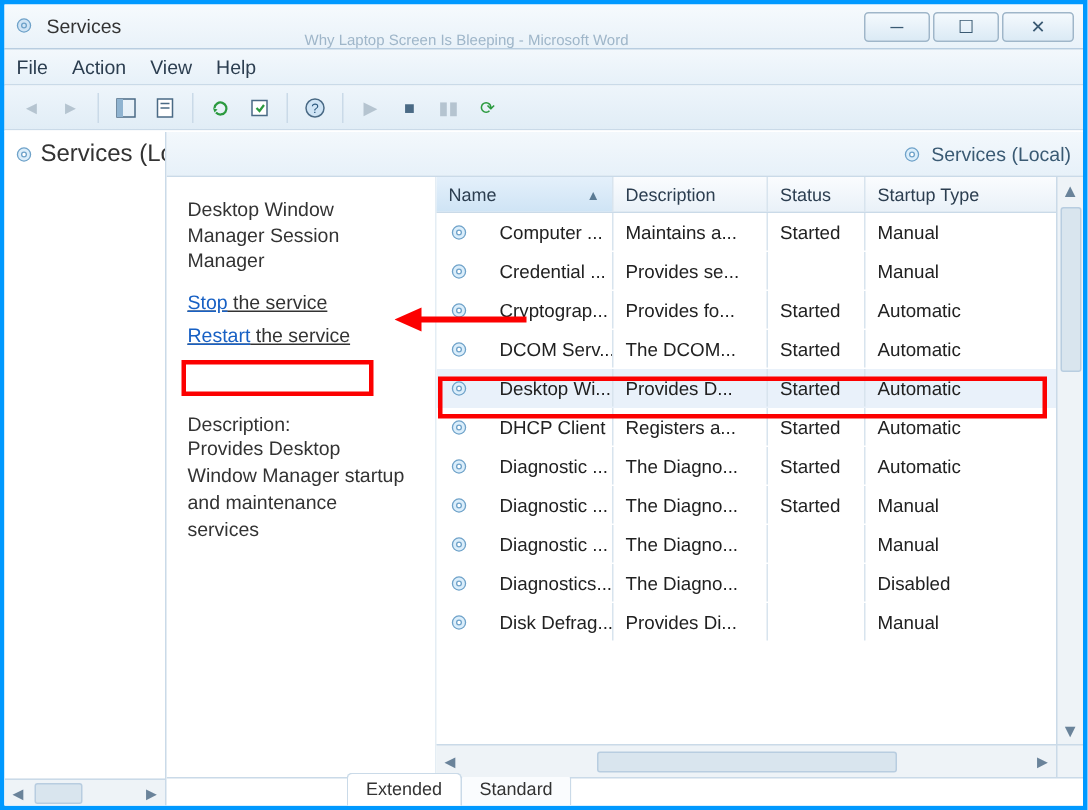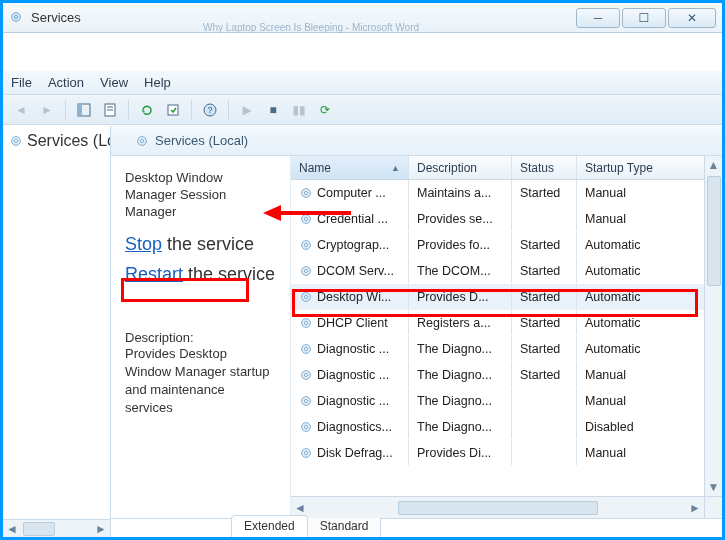--- a/index.html
+++ b/index.html
@@ -30,21 +30,21 @@
     background:linear-gradient(#f4f9fd,#dbeaf5);
     display:flex; align-items:center; justify-content:center;
     font-size:12px; color:#3a5a73; cursor:pointer;
   }
   .win-btn.close { width:48px; }
   
   .menubar {
     height:24px; background:linear-gradient(#f3f8fc,#e7f1f9);
     border-bottom:1px solid #cadae8;
     display:flex; align-items:center; padding:0 8px; gap:16px;
-    font-size:13px; color:#2c3e50;margin-top:38px;
+    font-size:13px; color:#2c3e50;
   }
   .menubar span { cursor:default; }
   
   .toolbar {
     height:30px; background:linear-gradient(#eef5fb,#e1edf6);
     border-bottom:1px solid #cadae8;
     display:flex; align-items:center; padding:0 6px; gap:2px;
   }
   .tbtn {
     width:24px; height:24px; border:1px solid transparent; border-radius:3px;
@@ -72,33 +72,33 @@
     background:#eef3f7; border-top:1px solid #cadae8;
     display:flex; align-items:center;
   }
   .hsbar .arrow { width:18px; height:16px; display:flex;align-items:center;justify-content:center;color:#6a839a;}
   .hsbar .thumb { flex:none; width:32px; height:14px; background:#d9e5ee; border:1px solid #b8cde0; border-radius:2px; margin:0 2px;}
   .hsbar .track { flex:1; }
   
   .svc-panel { flex:1; display:flex; flex-direction:column; background:#fff; }
   .svc-header {
     height:30px; display:flex; align-items:center; gap:6px;
-    padding:0 24px; background:linear-gradient(#f3f8fc,#e7f1f9);
+    padding:0 8px; background:linear-gradient(#f3f8fc,#e7f1f9);
     border-bottom:1px solid #cadae8;
-    color:#3a5a73; font-size:13px;
+    color:#3a5a73; font-size:13px;justify-content:flex-end;
   }
   .svc-body { flex:1; display:flex; overflow:hidden; }
   
   .details {
     width:180px; padding:14px 14px 4px 14px; font-size:13px; color:#333;
     border-right:1px solid #e4edf4;
     position:relative;
   }
   .details .svc-name { font-weight:normal; line-height:1.3; margin-bottom:8px; }
-  .details .actions { font-size:18px; line-height:1.7; }
+  .details .actions { font-size:13px; line-height:1.7;text-decoration:underline; }
   .details .link { color:#1760c4; text-decoration:underline; cursor:pointer; }
   .details .desc-label { margin-top:40px; }
   .details .desc-text { margin-top:0; line-height:1.4; }
   
   .stop-highlight {
     position:absolute; border:3px solid #fc0000; pointer-events:none;
     left:10px; top:122px; width:128px; height:24px;
   }
   
   .list-wrap { flex:1; display:flex; flex-direction:column; position:relative; }
@@ -113,21 +113,21 @@
   .col-desc { width:103px; border-right:1px solid #d8e4ee; }
   .col-status { width:65px; border-right:1px solid #d8e4ee; }
   .col-startup { flex:1; }
   .list-header .col-name { background:linear-gradient(#e4f0fb,#cfe4f5); }
   .sort-arrow { margin-left:auto; font-size:9px; color:#5a7a94; }
   .rows { height:calc(100% - 24px - 22px); overflow:hidden; }
   .row {
     height:26px; display:flex; font-size:12.5px; color:#212121;
     border-bottom:1px solid transparent;
   }
-  .row .cell.col-name { display:flex; align-items:center; gap:4px; }
+  .row .cell.col-name { display:flex; align-items:center; gap:20px; }
   .gear-mini {
     width:14px; height:14px; display:inline-block; flex:none;
   }
   .row.selected { background:#e9f1fa; }
   .row-highlight {
     position:absolute; border:3px solid #fc0000; pointer-events:none;
     left:1px; right:24px; top:133px; height:28px;
   }
   
   .vsbar {

